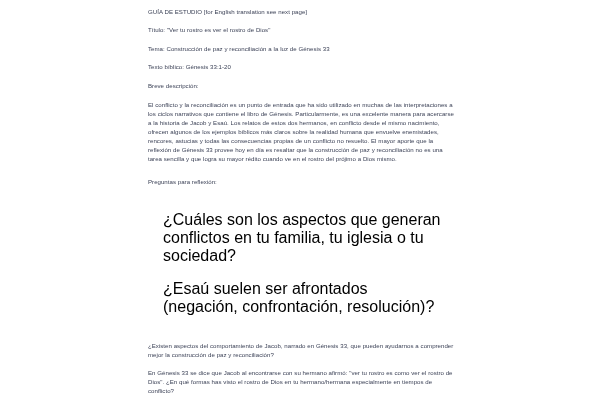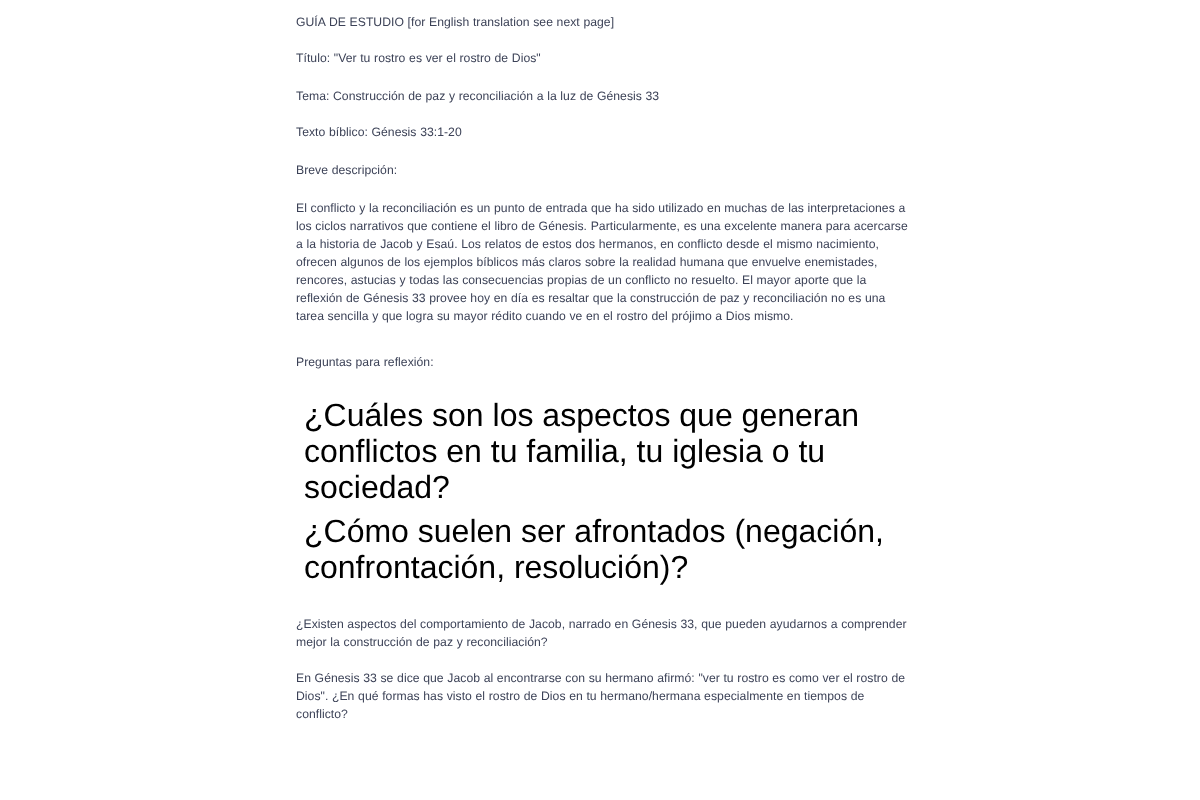--- a/index.html
+++ b/index.html
@@ -40,21 +40,21 @@
   .line {
     margin: 0;
   }
   .gap-sm { height: 9.3px; }
   .gap-md { height: 9.6px; }
   .gap-lg { height: 14.5px; }
   .para {
     margin: 0;
   }
   .qline {
-    margin: 4px;
+    margin: 15px;
   }
 </style>
 </head>
 <body>
 
 <div class="page">
   <div class="doc-body">
 
     <p class="line">GUÍA DE ESTUDIO [for English translation see next page]</p>
     <div class="gap-sm"></div>
@@ -71,21 +71,21 @@
     <p class="line">Breve descripción:</p>
     <div class="gap-md"></div>
 
     <p class="para">El conflicto y la reconciliación es un punto de entrada que ha sido utilizado en muchas de las interpretaciones a los ciclos narrativos que contiene el libro de Génesis. Particularmente, es una excelente manera para acercarse a la historia de Jacob y Esaú. Los relatos de estos dos hermanos, en conflicto desde el mismo nacimiento, ofrecen algunos de los ejemplos bíblicos más claros sobre la realidad humana que envuelve enemistades, rencores, astucias y todas las consecuencias propias de un conflicto no resuelto. El mayor aporte que la reflexión de Génesis 33 provee hoy en día es resaltar que la construcción de paz y reconciliación no es una tarea sencilla y que logra su mayor rédito cuando ve en el rostro del prójimo a Dios mismo.</p>
     <div class="gap-lg"></div>
 
     <p class="line">Preguntas para reflexión:</p>
     <div class="gap-md"></div>
 
     <p class="qline">¿Cuáles son los aspectos que generan conflictos en tu familia, tu iglesia o tu sociedad?</p>
-    <p class="qline">¿Cómo suelen ser afrontados (negación, confrontación, resolución)?</p>
+    <p class="qline">¿Esaú suelen ser afrontados (negación, confrontación, resolución)?</p>
     <div class="gap-md"></div>
 
     <p class="para">¿Existen aspectos del comportamiento de Jacob, narrado en Génesis 33, que pueden ayudarnos a comprender mejor la construcción de paz y reconciliación?</p>
     <div class="gap-md"></div>
 
     <p class="para">En Génesis 33 se dice que Jacob al encontrarse con su hermano afirmó: "ver tu rostro es como ver el rostro de Dios". ¿En qué formas has visto el rostro de Dios en tu hermano/hermana especialmente en tiempos de conflicto?</p>
 
   </div>
 </div>
 

